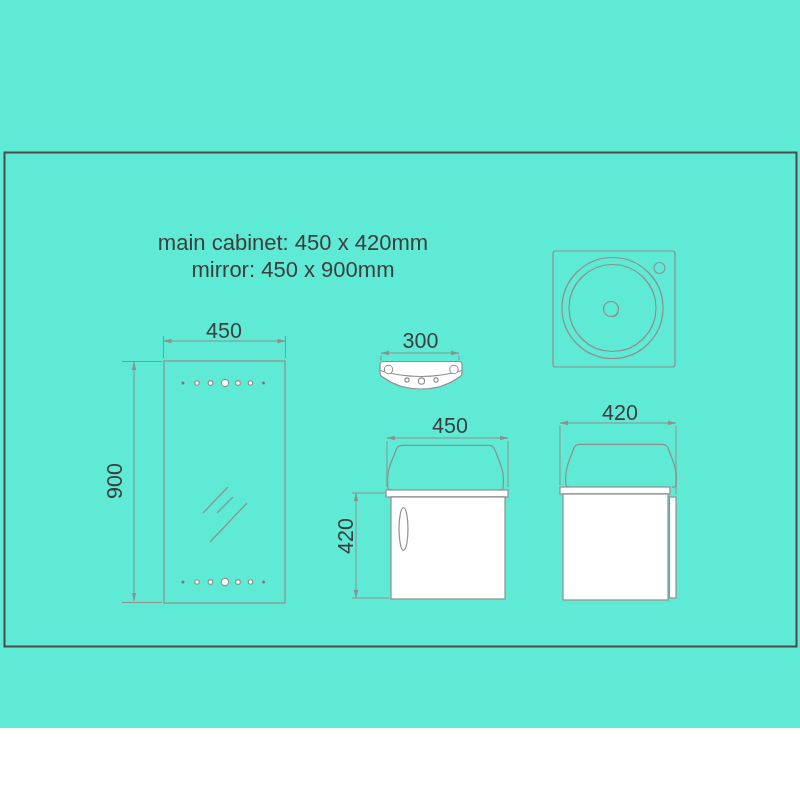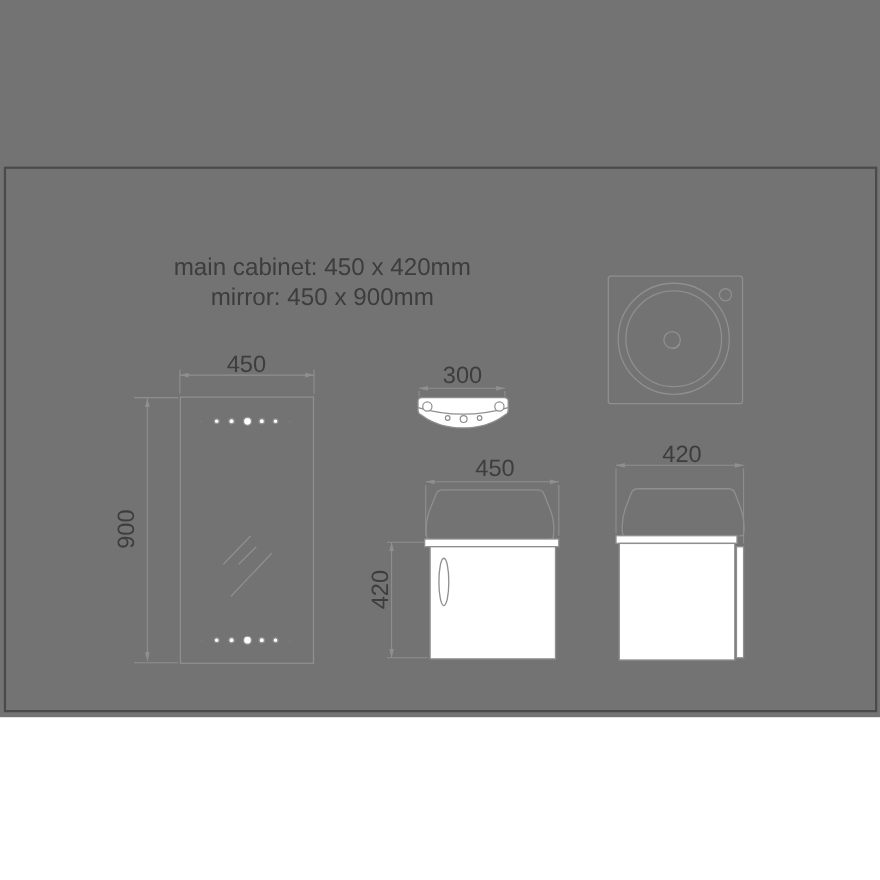--- a/index.html
+++ b/index.html
@@ -1,17 +1,17 @@
 <!DOCTYPE html>
 <html><head>
 <meta charset="utf-8">
 <style>
   html,body{margin:0;padding:0;background:#ffffff;}
   body{width:800px;height:800px;font-family:"Liberation Sans",sans-serif;}
-  #canvas{position:relative;width:800px;height:652px;background:#737373;}
+  #canvas{position:relative;width:800px;height:728px;background:#5eead4;}
   svg{display:block;}
   .frame{stroke:#4a4a4a;stroke-width:2;fill:none;}
   .ln{stroke:#8f8f8f;stroke-width:1.2;fill:none;}
   .lnfill{stroke:#8f8f8f;stroke-width:1.2;fill:#ffffff;}
   .dim{stroke:#8f8f8f;stroke-width:1;fill:none;}
   .arrow{fill:#8f8f8f;stroke:none;}
   .dot{fill:#777777;stroke:none;}
   .hole{stroke:#8f8f8f;stroke-width:1.1;fill:#ffffff;}
   .title-text{font-size:22px;fill:#3d3d3d;}
   .dim-text{font-size:21.5px;fill:#3d3d3d;}

